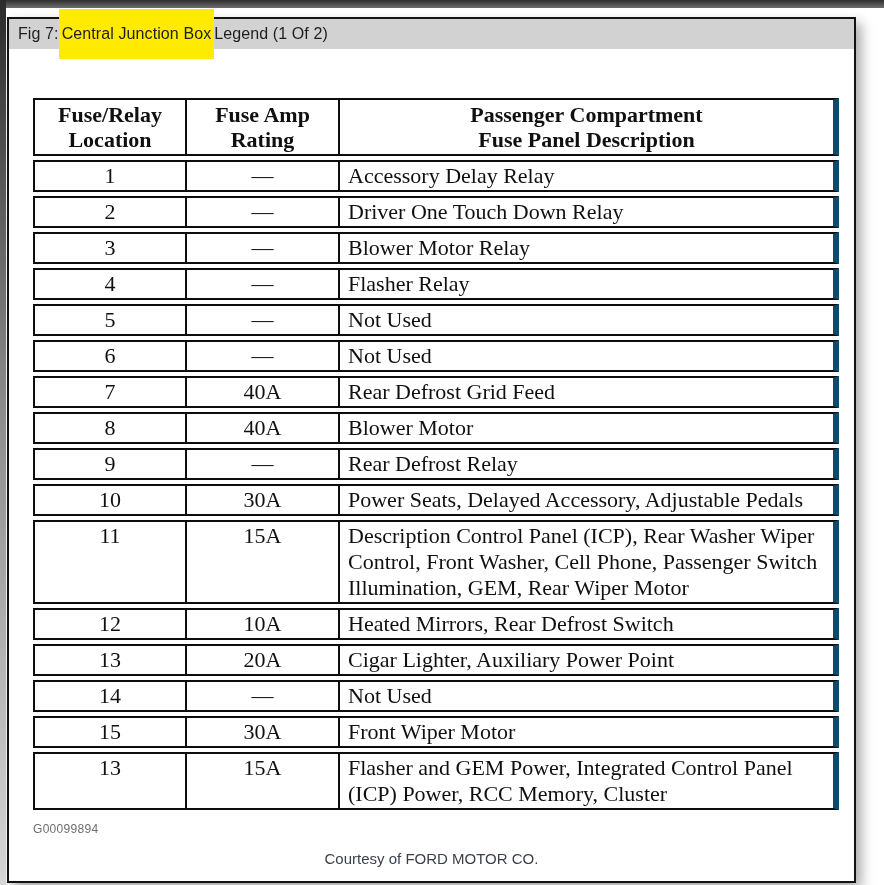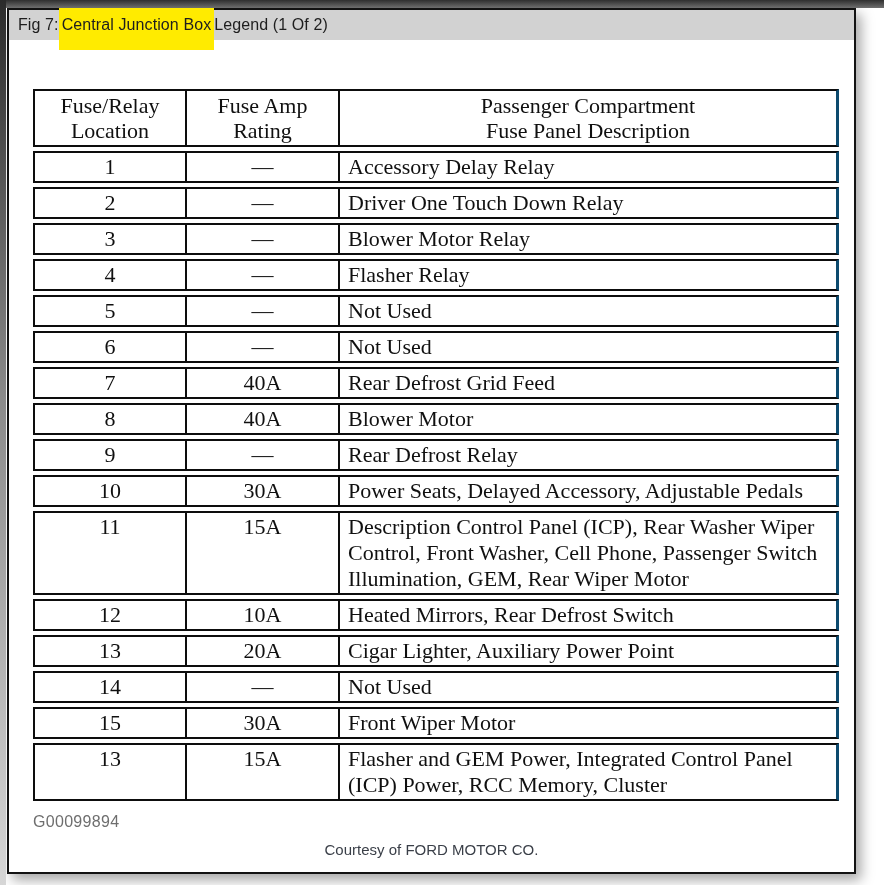--- a/index.html
+++ b/index.html
@@ -15,21 +15,21 @@
     background: linear-gradient(#2f2f2f, #6e6e6e);
     z-index: 3;
   }
   .left-edge {
     position: absolute; top: 0; left: 0; width: 6px; height: 885px;
     background: linear-gradient(#2b2b2b 0%, #8a8a8a 45%, #d6d6d6 100%);
     z-index: 3;
   }
   
   .page {
-    position: absolute; left: 7px; top: 8px;
+    position: absolute; left: 7px; top: 17px;
     width: 849px; height: 866px;
     background: #ffffff;
     border: 2px solid #121212;
     box-shadow: 5px 6px 12px rgba(0,0,0,0.35);
     z-index: 2;
   }
   .fig-header {
     height: 30px;
     background: #d2d2d2;
     display: flex; align-items: center;
@@ -55,42 +55,42 @@
   }
   col.c-loc  { width: 152px; }
   col.c-amp  { width: 153px; }
   col.c-desc { width: 501px; }
   th, td {
     border-top: 2px solid #0d0d0d;
     border-bottom: 2px solid #0d0d0d;
     vertical-align: top;
   }
   th:first-child, td:first-child { border-left: 2px solid #0d0d0d; }
-  th:last-child,  td:last-child  { border-right: 3px solid #0c4a6e; }
+  th:last-child,  td:last-child  { border-right: 6px solid #0c4a6e; }
   th + th, td + td { border-left: 2px solid #0d0d0d; }
   th {
     font-size: 22px;
-    font-weight: normal;
+    font-weight: bold;
     line-height: 25px;
     text-align: center;
     vertical-align: middle;
     white-space: pre-line;
     padding: 2px 0;
     margin-left: 16px;
   }
   td {
     font-size: 22px;
     line-height: 26px;
     padding: 1px 0;
   }
   td.loc, td.amp { text-align: center; }
   td.desc { text-align: left; padding-left: 8px; padding-right: 14px; }
   .fig-id {
     margin: 8px 0 0 0px;
-    font-size: 16px;
+    font-size: 12px;
     color: #6e6e6e;
     letter-spacing: 0.3px;
   }
   .courtesy {
     position: absolute;
     left: 0; right: 0; bottom: 14px;
     text-align: center;
     font-size: 15px;
     color: #3a3f48;
   }

